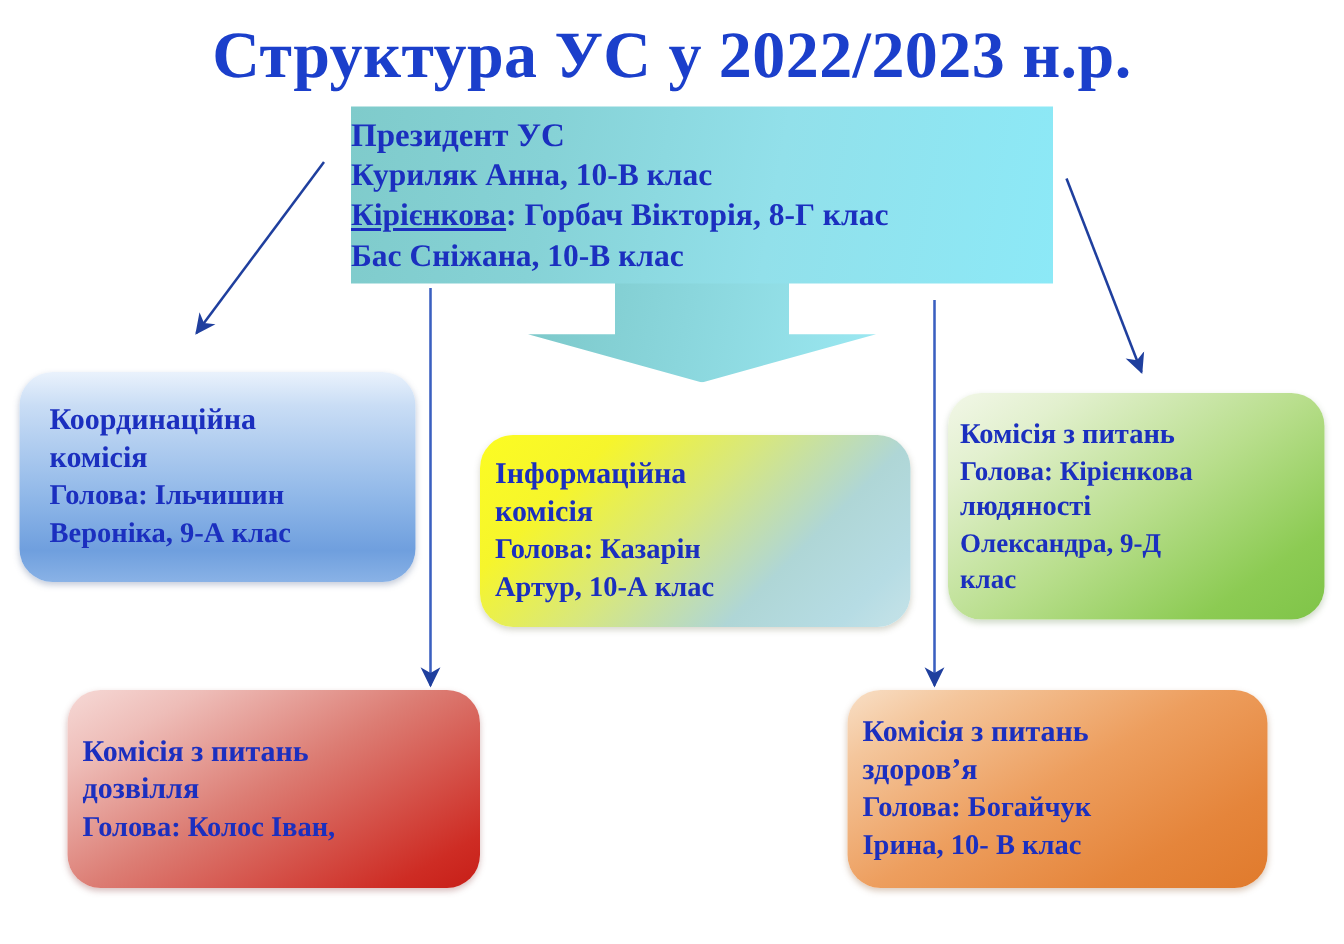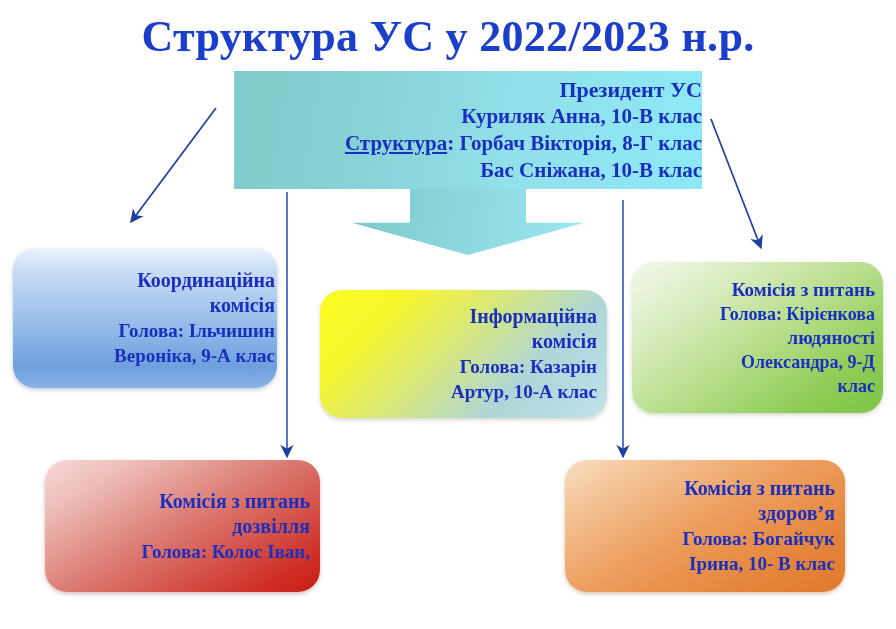--- a/index.html
+++ b/index.html
@@ -26,21 +26,21 @@
   }
 
   
   .node{
     position:absolute;
     box-sizing:border-box;
     display:flex;
     flex-direction:column;
     align-items:center;
     justify-content:center;
-    text-align:right;
+    text-align:left;
     color:#1B2FBF;
     font-weight:bold;
     font-family:"Liberation Serif", serif;
     z-index:6;
   }
   .node .ln{display:block;width:100%;}
 
   
   .president{
     left:234px;top:71px;width:468px;height:118px;
@@ -61,21 +61,21 @@
     z-index:3;
   }
 
   
   .coord{
     left:13px;top:248px;width:264px;height:140px;
     border-radius:22px;
     background:linear-gradient(180deg,#EAF2FC 0%,#C9DDF5 16%,#8FB7E8 60%,#6F9FDE 85%,#89B2E6 100%);
     box-shadow:0 2px 4px rgba(90,110,150,0.35);
     font-size:19px;line-height:25px;
-    padding:6px 2px;
+    padding:6px 20px;
   }
   .coord .hd{font-size:20px;}
 
   
   .info{
     left:320px;top:290px;width:287px;height:128px;
     border-radius:22px;
     background:linear-gradient(135deg,#FCFC22 0%,#F6F52C 22%,#D7E77F 46%,#AFD6D6 70%,#B6DCE4 88%,#C6E3E8 100%);
     box-shadow:0 2px 4px rgba(120,120,90,0.3);
     font-size:19px;line-height:25px;
@@ -123,21 +123,21 @@
 <body>
 
 <div id="stage">
 
   <div class="title">Структура УС у 2022/2023 н.р.</div>
 
   <div class="node president">
     <span class="ln">Президент УС</span>
     <span class="ln">Куриляк Анна, 10-В клас</span>
     <span class="ln">
-      <span class="u">Структура</span><span>: </span><span>Горбач Вікторія, 8-Г клас</span>
+      <span class="u">Кірієнкова</span><span>: </span><span>Горбач Вікторія, 8-Г клас</span>
     </span>
     <span class="ln">Бас Сніжана, 10-В клас</span>
   </div>
 
   <div class="downarrow"></div>
 
   <svg class="connectors" viewBox="0 0 896 629">
     <defs>
       <marker id="ah" markerWidth="9" markerHeight="9" refX="7.2" refY="4.5" orient="auto" markerUnits="strokeWidth">
         <path d="M0,0.6 L8,4.5 L0,8.4 L2.3,4.5 Z" fill="#1F3F9E"></path>

